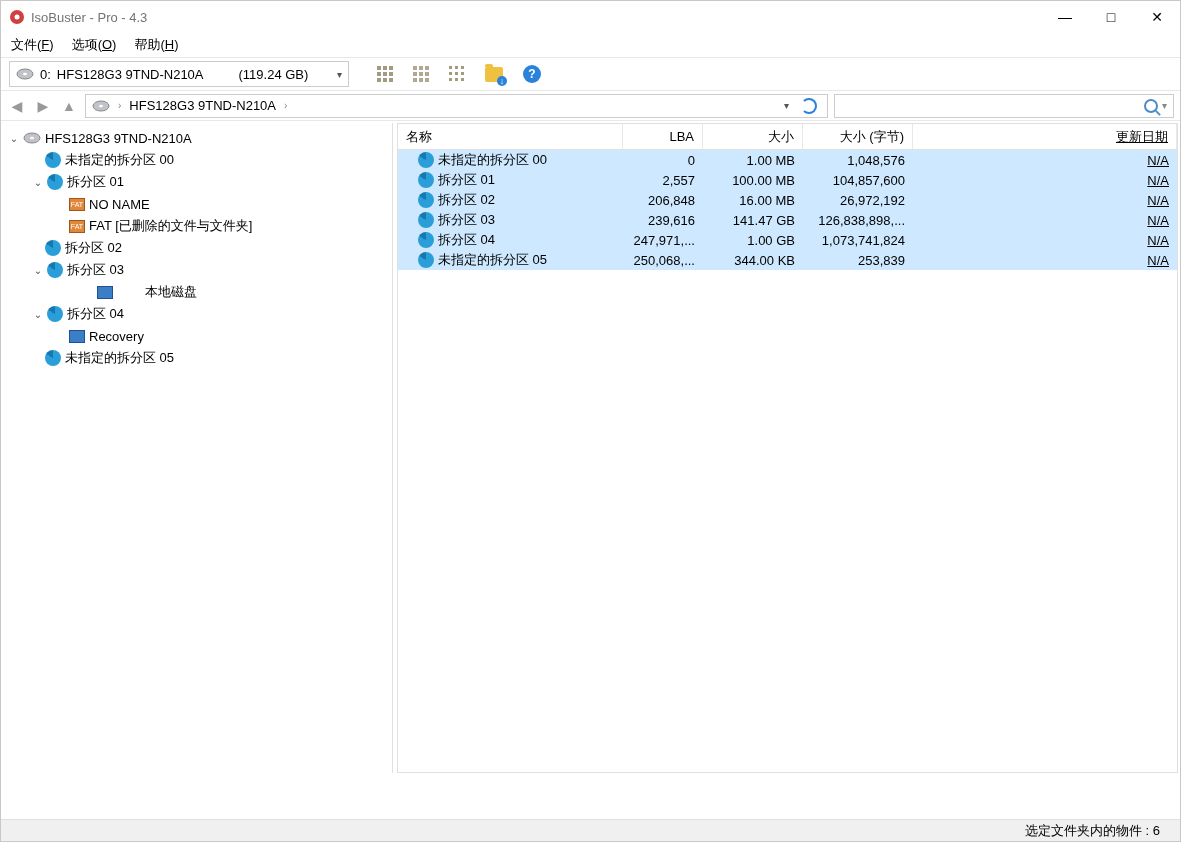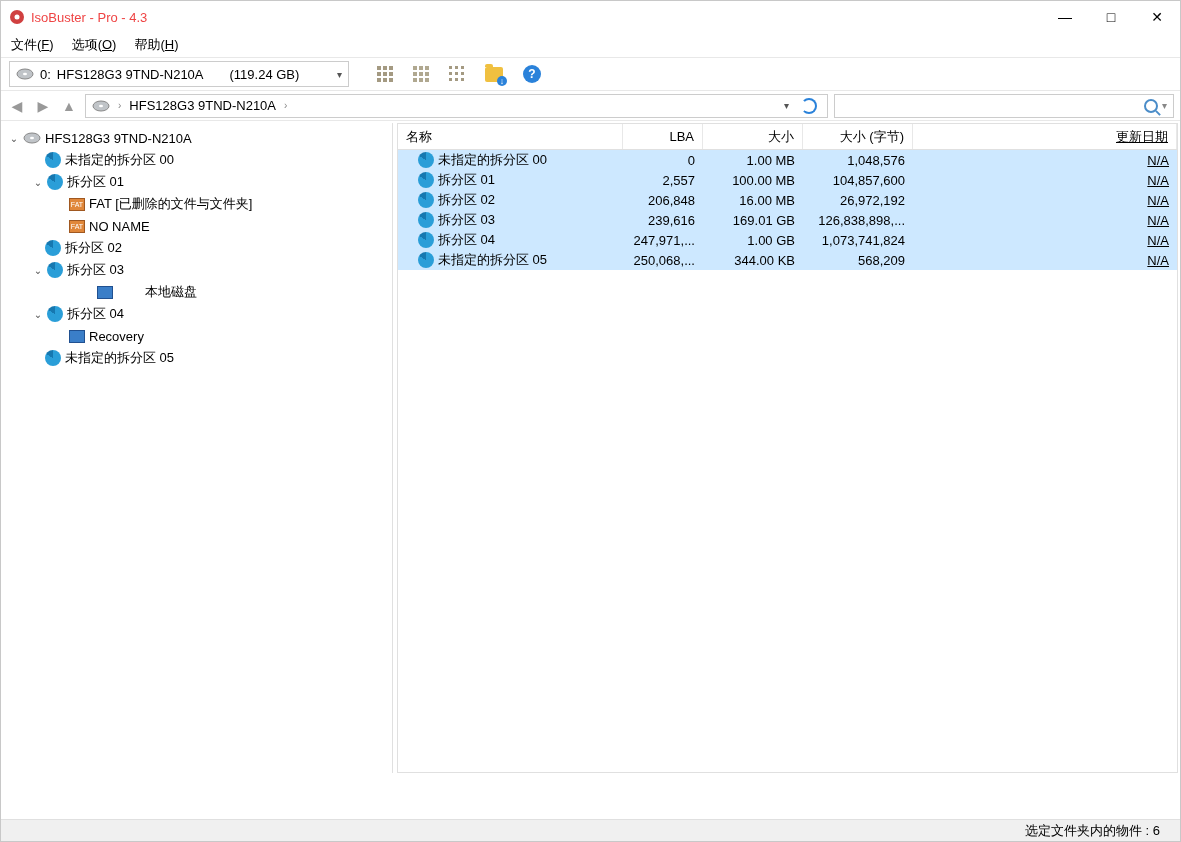--- a/index.html
+++ b/index.html
@@ -1,19 +1,19 @@
 <!DOCTYPE html>
 <html><head>
 <meta charset="utf-8">
 <style>
 * { margin:0; padding:0; box-sizing:border-box; font-family:"Segoe UI","Microsoft YaHei",sans-serif; font-size:13px; }
 body { background:#fff; width:1181px; height:842px; display:flex; flex-direction:column; border:1px solid #c8c8c8; }
 .titlebar { height:32px; display:flex; align-items:center; padding-left:8px; background:#fff; }
 .titlebar .app-icon { width:16px; height:16px; margin-right:6px; }
-.titlebar .title { flex:1; color:#ef4444; }
+.titlebar .title { flex:1; color:#737373; }
 .win-controls { display:flex; height:100%; }
 .win-btn { width:46px; display:flex; align-items:center; justify-content:center; cursor:default; font-family:Arial; font-size:14px;}
 .menubar { height:24px; display:flex; align-items:center; padding-left:10px; gap:18px; border-bottom:0; }
 .menubar span { cursor:default; }
 .menubar u { text-decoration:underline; }
 .toolbar { height:34px; border-top:1px solid #e8e8e8; border-bottom:1px solid #e8e8e8; display:flex; align-items:center; padding:0 8px; gap:8px;}
 .drive-sel { display:flex; align-items:center; gap:6px; height:26px; padding:0 6px; border:1px solid #ccc; min-width:340px;}
 .drive-sel .dd { margin-left:auto; color:#555; font-size:10px; }
 .tb-icons { display:flex; align-items:center; gap:20px; margin-left:20px;}
 .grid-ic { display:grid; grid-template:repeat(3,4px)/repeat(3,4px); gap:2px;}
@@ -79,21 +79,21 @@
 </div>
 
 <div class="toolbar">
   <div class="drive-sel">
     <svg width="18" height="14">
         <ellipse cx="9" cy="7" rx="8" ry="5" fill="#c0c4c8" stroke="#888"></ellipse>
         <ellipse cx="9" cy="7" rx="2" ry="1.2" fill="#fff"></ellipse>
       </svg>
     <span>0:</span>
     <span>HFS128G3  9TND-N210A</span>
-    <span style="margin-left:20px">(119.24 GB)</span>
+    <span style="margin-left:29px">(119.24 GB)</span>
     <span class="dd">▾</span>
   </div>
   <div class="tb-icons">
     <div class="grid-ic">
         <i></i>
         <i></i>
         <i></i>
         <i></i>
         <i></i>
         <i></i>
@@ -169,26 +169,26 @@
           <span>未指定的拆分区 00</span>
         </div>
         <div class="tree-node" style="padding-left: 28px;">
           <span class="toggle">⌄</span>
           <span class="pie"></span>
           <span>拆分区 01</span>
         </div>
         <div class="tree-node" style="padding-left: 52px;">
           <span class="spacer" style="width:14px"></span>
           <span class="fat-ic">FAT</span>
+          <span>NO NAME</span>
+        </div>
+        <div class="tree-node" style="padding-left: 52px;">
+          <span class="spacer" style="width:14px"></span>
+          <span class="fat-ic">FAT</span>
           <span>FAT [已删除的文件与文件夹]</span>
-        </div>
-        <div class="tree-node" style="padding-left: 52px;">
-          <span class="spacer" style="width:14px"></span>
-          <span class="fat-ic">FAT</span>
-          <span>NO NAME</span>
         </div>
         <div class="tree-node" style="padding-left: 28px;">
           <span class="spacer" style="width:14px"></span>
           <span class="pie"></span>
           <span>拆分区 02</span>
         </div>
         <div class="tree-node" style="padding-left: 28px;">
           <span class="toggle">⌄</span>
           <span class="pie"></span>
           <span>拆分区 03</span>
@@ -242,36 +242,36 @@
         <div class="row">
           <div class="cell c-name"><span class="pie"></span>拆分区 02</div>
           <div class="cell c-lba r">206,848</div>
           <div class="cell c-size r">16.00 MB</div>
           <div class="cell c-bytes r">26,972,192</div>
           <div class="cell c-date r">N/A</div>
         </div>
         <div class="row">
           <div class="cell c-name"><span class="pie"></span>拆分区 03</div>
           <div class="cell c-lba r">239,616</div>
-          <div class="cell c-size r">169.01 GB</div>
+          <div class="cell c-size r">141.47 GB</div>
           <div class="cell c-bytes r">126,838,898,...</div>
           <div class="cell c-date r">N/A</div>
         </div>
         <div class="row">
           <div class="cell c-name"><span class="pie"></span>拆分区 04</div>
           <div class="cell c-lba r">247,971,...</div>
           <div class="cell c-size r">1.00 GB</div>
           <div class="cell c-bytes r">1,073,741,824</div>
           <div class="cell c-date r">N/A</div>
         </div>
         <div class="row">
           <div class="cell c-name"><span class="pie"></span>未指定的拆分区 05</div>
           <div class="cell c-lba r">250,068,...</div>
           <div class="cell c-size r">344.00 KB</div>
-          <div class="cell c-bytes r">568,209</div>
+          <div class="cell c-bytes r">253,839</div>
           <div class="cell c-date r">N/A</div>
         </div>
       </div>
   </div>
 </div>
 
 <div class="statusbar">
   <span>选定文件夹内的物件 : 6</span>
 </div>
 

